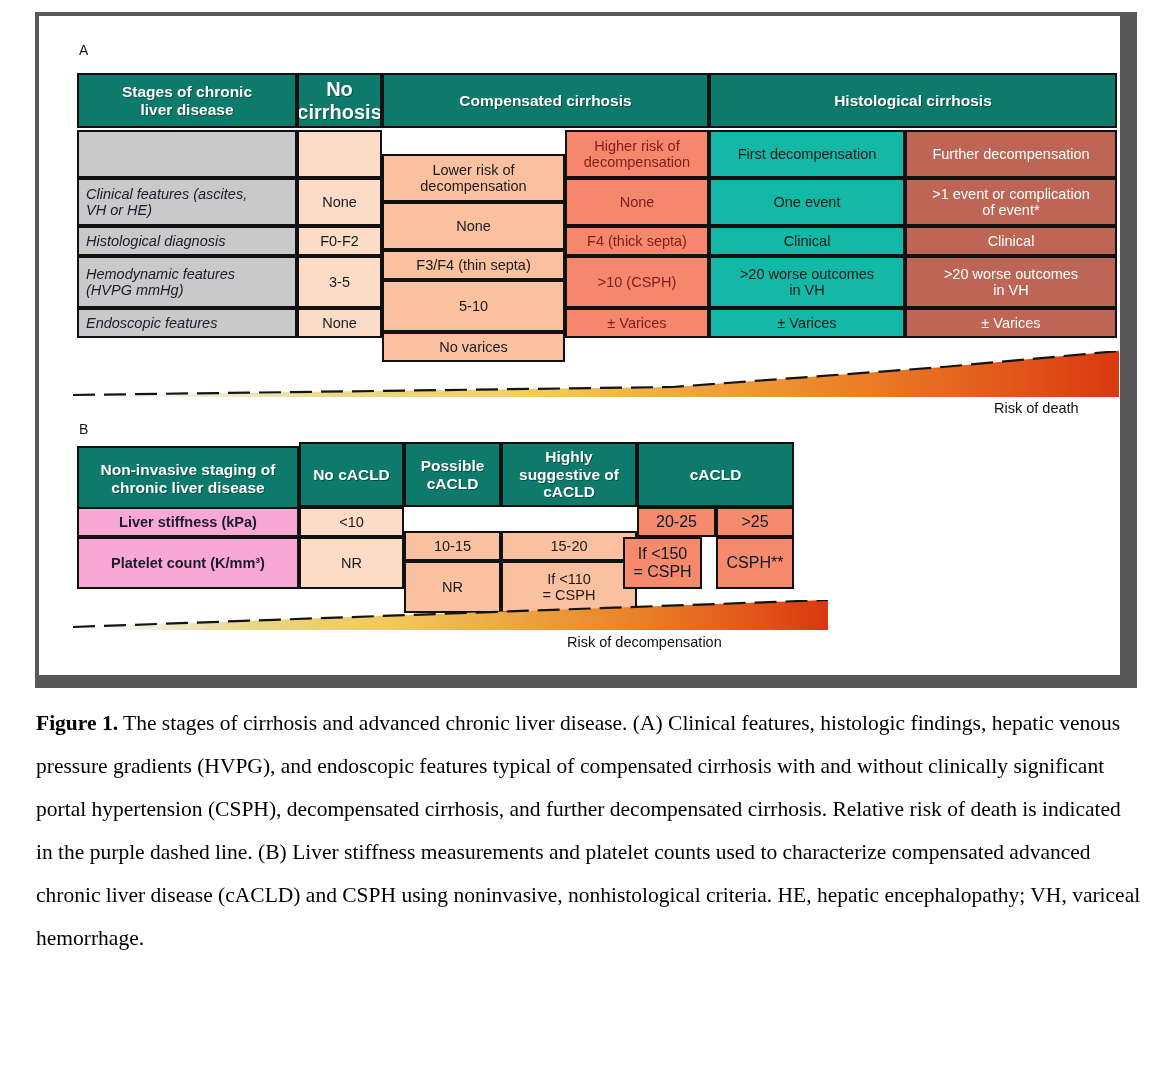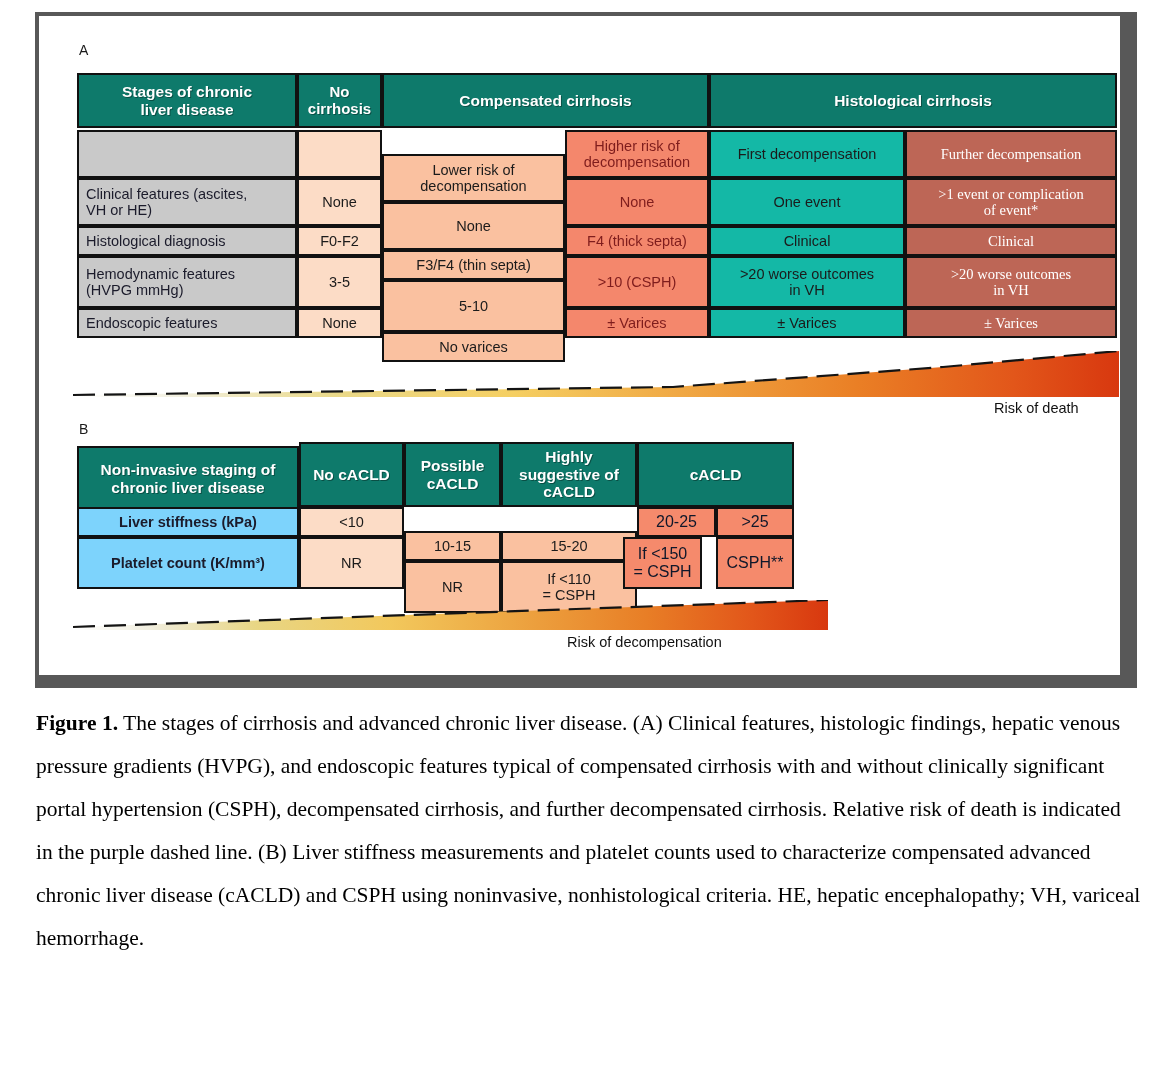--- a/index.html
+++ b/index.html
@@ -59,41 +59,42 @@
     padding: 1px 3px;
   }
 
   .hdr {
     background: #0e7a6b;
     color: #ffffff;
     font-weight: bold;
     font-size: 15.5px;
     text-shadow: 1px 1px 0 rgba(0,0,0,0.35);
   }
-  .hdr-sm { font-size: 15px; }
+  .hdr-sm { font-size: 20px; }
   .rowlabel {
     background: #c9c9c9;
     color: #1b1b2b;
     font-size: 14.5px;
     justify-content: flex-start;
     text-align: left;
     padding-left: 7px;
+    font-style: italic;
   }
   .rowlabel-c {
-    background: #7dd3fc;
+    background: #f9a8d4;
     color: #1b1b2b;
     font-size: 14.5px;
     font-weight: bold;
   }
   .c-lightest { background: #fcdcc6; color: #1b1b1b; font-size: 14.5px; }
   .c-light    { background: #fac1a0; color: #1b1b1b; font-size: 14.5px; margin-top: 24px; }
   .c-salmon   { background: #f4876c; color: #7f1d1d; font-size: 14.5px; }
   .c-salmon2  { background: #f58a6c; color: #0f172a; font-size: 16px; }
   .c-orange   { background: #14b8a6; color: #1b1b1b; font-size: 14.5px; }
-  .c-brown    { background: #bd6656; color: #ffffff; font-size: 14.5px; font-family: Liberation Serif, serif; }
+  .c-brown    { background: #bd6656; color: #ffffff; font-size: 14.5px; }
   .c-blank    { background: #fcdcc6; }
   .c-graylabel{ background: #c9c9c9; }
 
   
   .wedge { position: absolute; }
   .wedge-label {
     position: absolute;
     font-size: 14.5px;
     color: #111111;
     font-family: "Liberation Sans", sans-serif;

